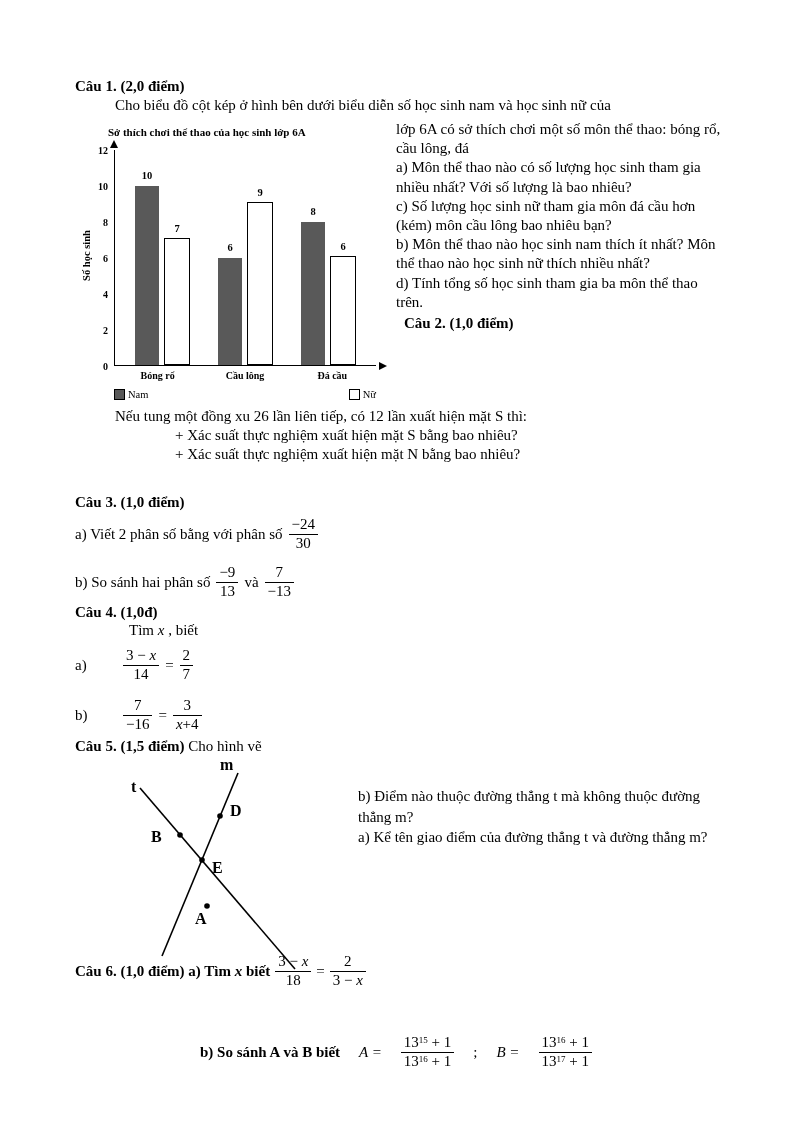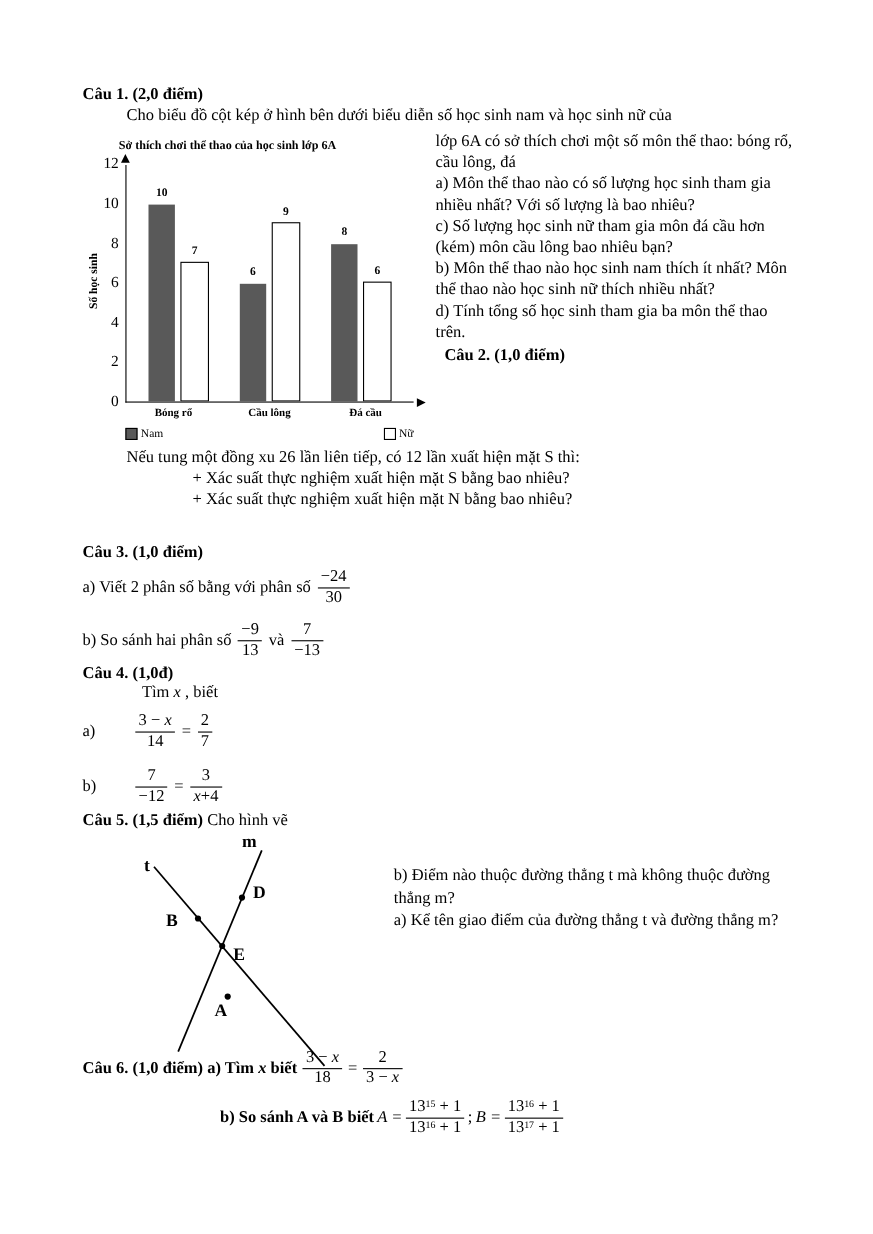--- a/index.html
+++ b/index.html
@@ -41,21 +41,21 @@
   #cau4-a { left:75px; top:642px; height:46px; }
   #cau4-b { left:75px; top:692px; height:46px; }
   .q-label { display:inline-block; width:42px; }
 
   #cau5-heading { left:75px; top:738px; }
   #figure { left:85px; top:756px; }
   #cau5-questions { left:358px; top:786px; width:358px; line-height:1.38; }
   #cau5-questions p { margin:0; }
 
   #cau6-a { left:75px; top:948px; height:46px; gap:5px; }
-  #cau6-b { left:200px; top:992px; height:48px; gap:3px; }
+  #cau6-b { left:200px; top:1028px; height:48px; gap:19px; }
 
   
   #chart { position:absolute; left:78px; top:126px; width:316px; }
   .chart-title { text-align:left; font-weight:bold; font-size:11px; margin-left:30px; }
   .plot-wrap { position:relative; margin-left:36px; margin-top:12px; height:216px; width:262px; }
   .chart-area {
     position:relative; width:100%; height:100%;
     border-left:1.4px solid #000; border-bottom:1.4px solid #000;
     display:flex; align-items:flex-end; justify-content:space-around;
     padding:0 6px; box-sizing:border-box;
@@ -68,21 +68,21 @@
   .chart-area::after { 
     content:""; position:absolute; right:-11px; bottom:-4.8px;
     border-top:4px solid transparent; border-bottom:4px solid transparent;
     border-left:8px solid #000;
   }
   .bar-group { display:flex; align-items:flex-end; gap:5px; height:100%; }
   .bar { width:24px; position:relative; }
   .bar-value { position:absolute; top:-16px; left:0; width:100%; text-align:center;
                font-weight:bold; font-size:10.5px; }
   #y-labels span { position:absolute; right:calc(100% + 6px); transform:translateY(50%);
-                   font-size:14px; font-weight:normal; white-space:nowrap; }
+                   font-size:10px; font-weight:bold; white-space:nowrap; }
   .y-axis-title { position:absolute; left:-73px; top:50%; margin-top:-8px; width:90px;
                   text-align:center; font-weight:bold; font-size:10.5px;
                   transform:rotate(-90deg); }
   #x-labels { display:flex; margin-left:36px; width:262px; margin-top:4px; }
   #x-labels span { flex:1; text-align:center; font-weight:bold; font-size:10px; }
   #legend { display:flex; justify-content:space-between; gap:46px; margin-left:36px;
             width:262px; margin-top:8px; font-size:10.5px; }
   .legend-item { display:inline-flex; align-items:center; }
   .legend-marker { display:inline-block; width:9px; height:9px; border:1px solid #000;
                    margin-right:3px; }
@@ -202,21 +202,21 @@
   <span>=</span>
   <span class="frac">
     <span class="num">2</span>
     <span class="den">7</span>
   </span>
 </div>
 <div class="mrow" id="cau4-b">
   <span class="q-label">b)</span>
   <span class="frac">
     <span class="num">7</span>
-    <span class="den">−12</span>
+    <span class="den">−16</span>
   </span>
   <span>=</span>
   <span class="frac">
     <span class="num">3</span>
     <span class="den"><span class="mi">x</span><span>+4</span></span>
   </span>
 </div>
 
 <div class="abs" id="cau5-heading">
   <span class="bold">Câu 5.  (1,5 điểm)</span><span> Cho hình vẽ</span>

